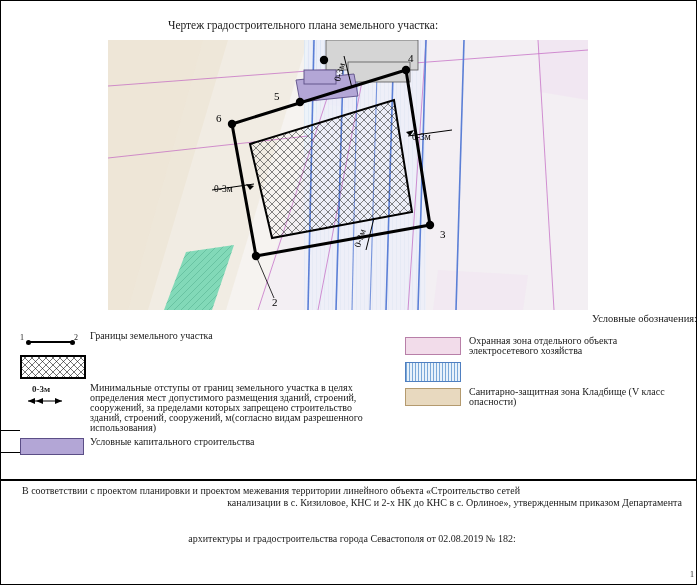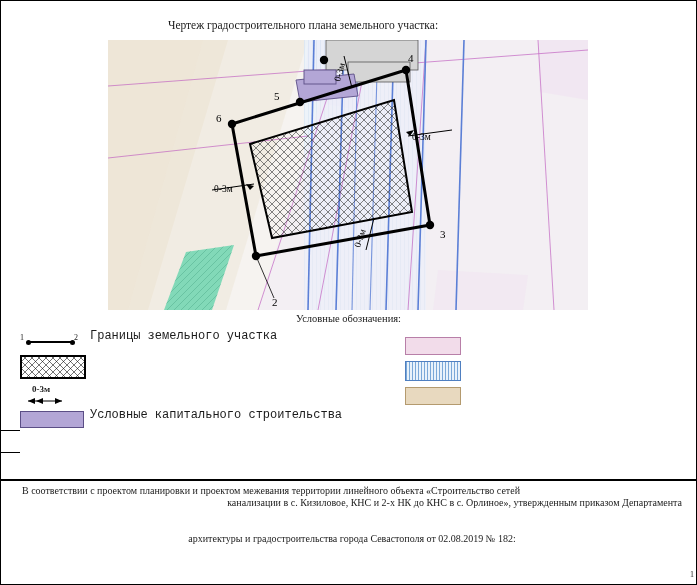--- a/index.html
+++ b/index.html
@@ -64,21 +64,21 @@
     height: 270px;
     overflow: hidden;
     background: #f4f1ee;
   }
 
   
   .legend-title {
     position: absolute;
     left: 0; top: 313px;
     width: 697px;
-    text-align: center;
+    text-align: right;
     font-size: 10.5px;
   }
 
   .legend-left {
     position: absolute;
     left: 20px;
     top: 331px;
     width: 360px;
     font-size: 9px;
     line-height: 10.5px;
@@ -91,23 +91,23 @@
   }
   .swatch-col {
     width: 70px;
     min-width: 70px;
     display: flex;
     align-items: center;
     justify-content: flex-start;
     padding-top: 1px;
   }
   .legend-text {
-    font-size: 12px;
+    font-size: 10px;
     line-height: 10px;
-    font-family: Liberation Mono, monospace;
+    font-family: Liberation Serif, serif;
   }
 
   
   .sw-parcel {
     position: relative;
     width: 62px;
     height: 18px;
   }
   .sw-parcel .ln {
     position: absolute;
@@ -416,49 +416,52 @@
         <div class="sw-setback">
           <span class="txt">0-3м</span>
           <svg class="arr" viewBox="0 0 58 8" xmlns="http://www.w3.org/2000/svg">
             <line x1="6" y1="4" x2="40" y2="4" stroke="#000" stroke-width="1.1"></line>
             <polygon points="6,4 13,1 13,7" fill="#000"></polygon>
             <polygon points="14,4 21,1 21,7" fill="#000"></polygon>
             <polygon points="40,4 33,1 33,7" fill="#000"></polygon>
           </svg>
         </div>
       </div>
+      <div class="legend-text">Минимальные отступы от границ земельного участка в целях определения мест допустимого размещения зданий, строений, сооружений, за пределами которых запрещено строительство зданий, строений, сооружений, м(согласно видам разрешенного использования)</div>
     </div>
 
     <div class="legend-row">
       <div class="swatch-col">
         <div class="sw-purple"></div>
       </div>
       <div class="legend-text">Условные капитального строительства</div>
     </div>
 
   </div>
 
   <div class="legend-right">
 
     <div class="legend-row">
       <div class="swatch-col">
         <div class="sw-pink"></div>
       </div>
+      <div class="legend-text">Охранная зона отдельного объекта электросетевого хозяйства</div>
     </div>
 
     <div class="legend-row">
       <div class="swatch-col">
         <div class="sw-blue"></div>
       </div>
     </div>
 
     <div class="legend-row">
       <div class="swatch-col">
         <div class="sw-tan"></div>
       </div>
+      <div class="legend-text">Санитарно-защитная зона Кладбище (V класс опасности)</div>
     </div>
 
   </div>
 
   <div class="left-tick-1"></div>
   <div class="left-tick-2"></div>
   <div class="note-rule-top"></div>
   <div class="note-rule-mid"></div>
 
   <div class="note">

